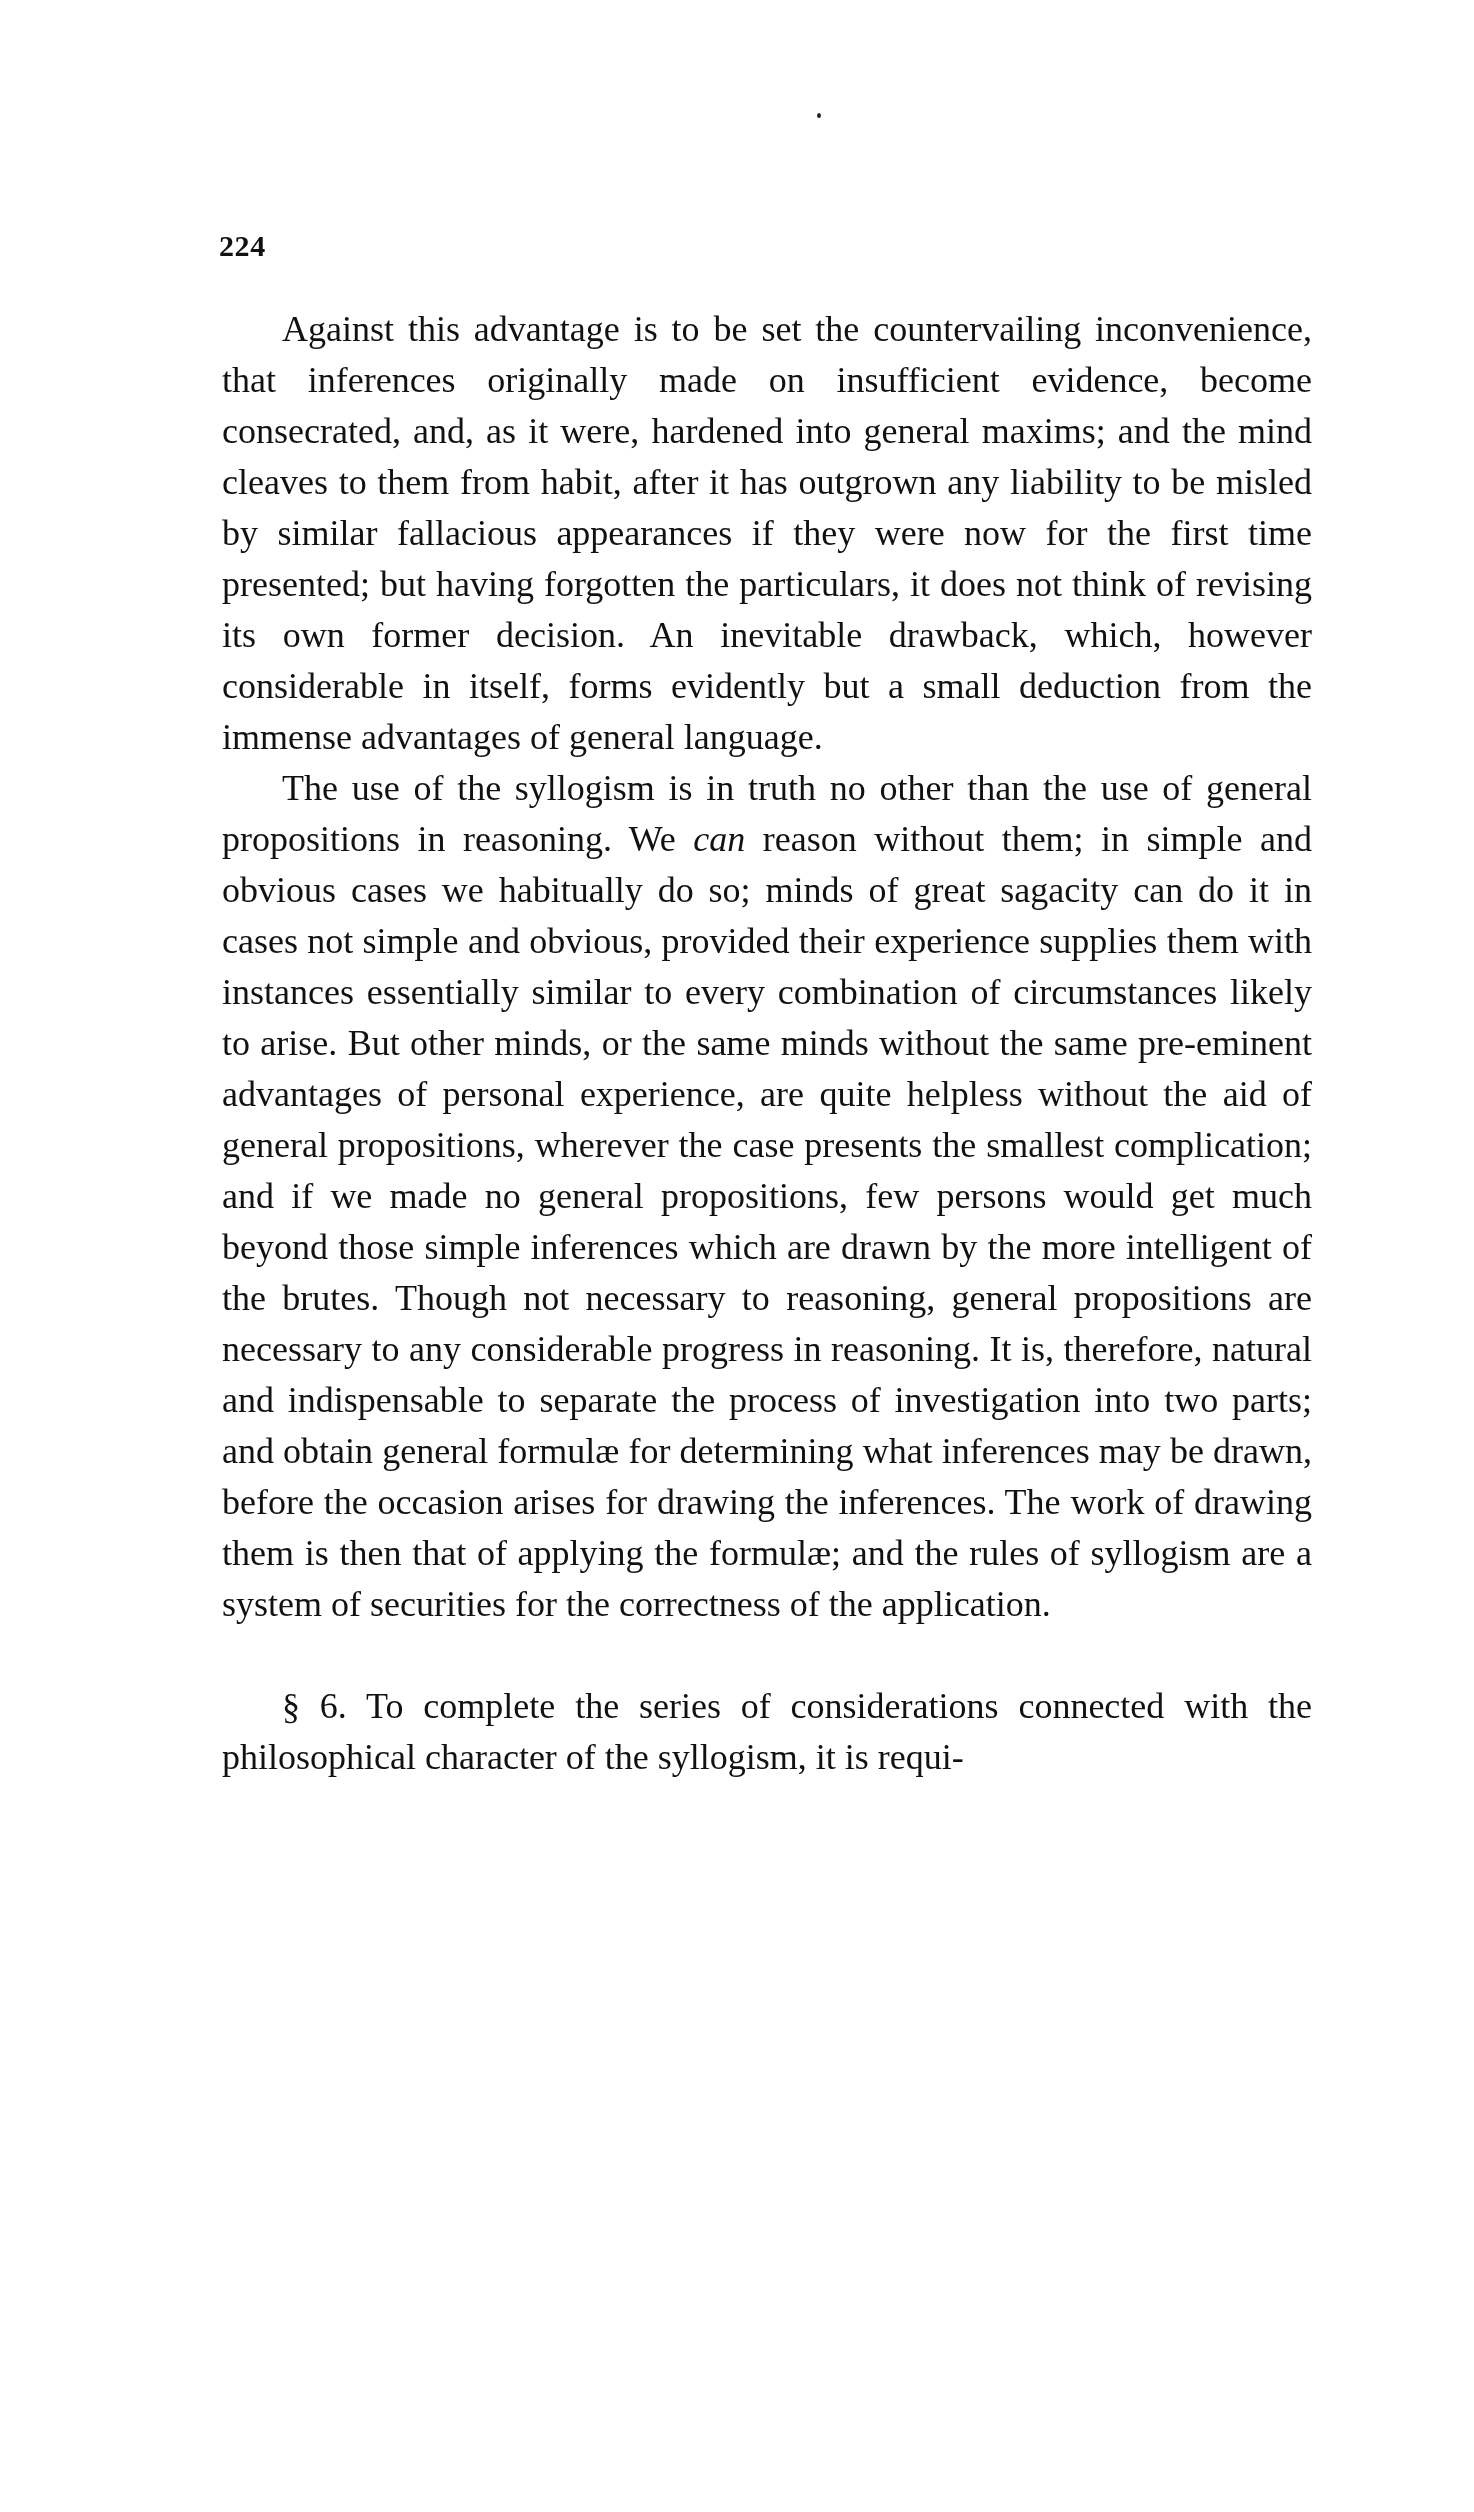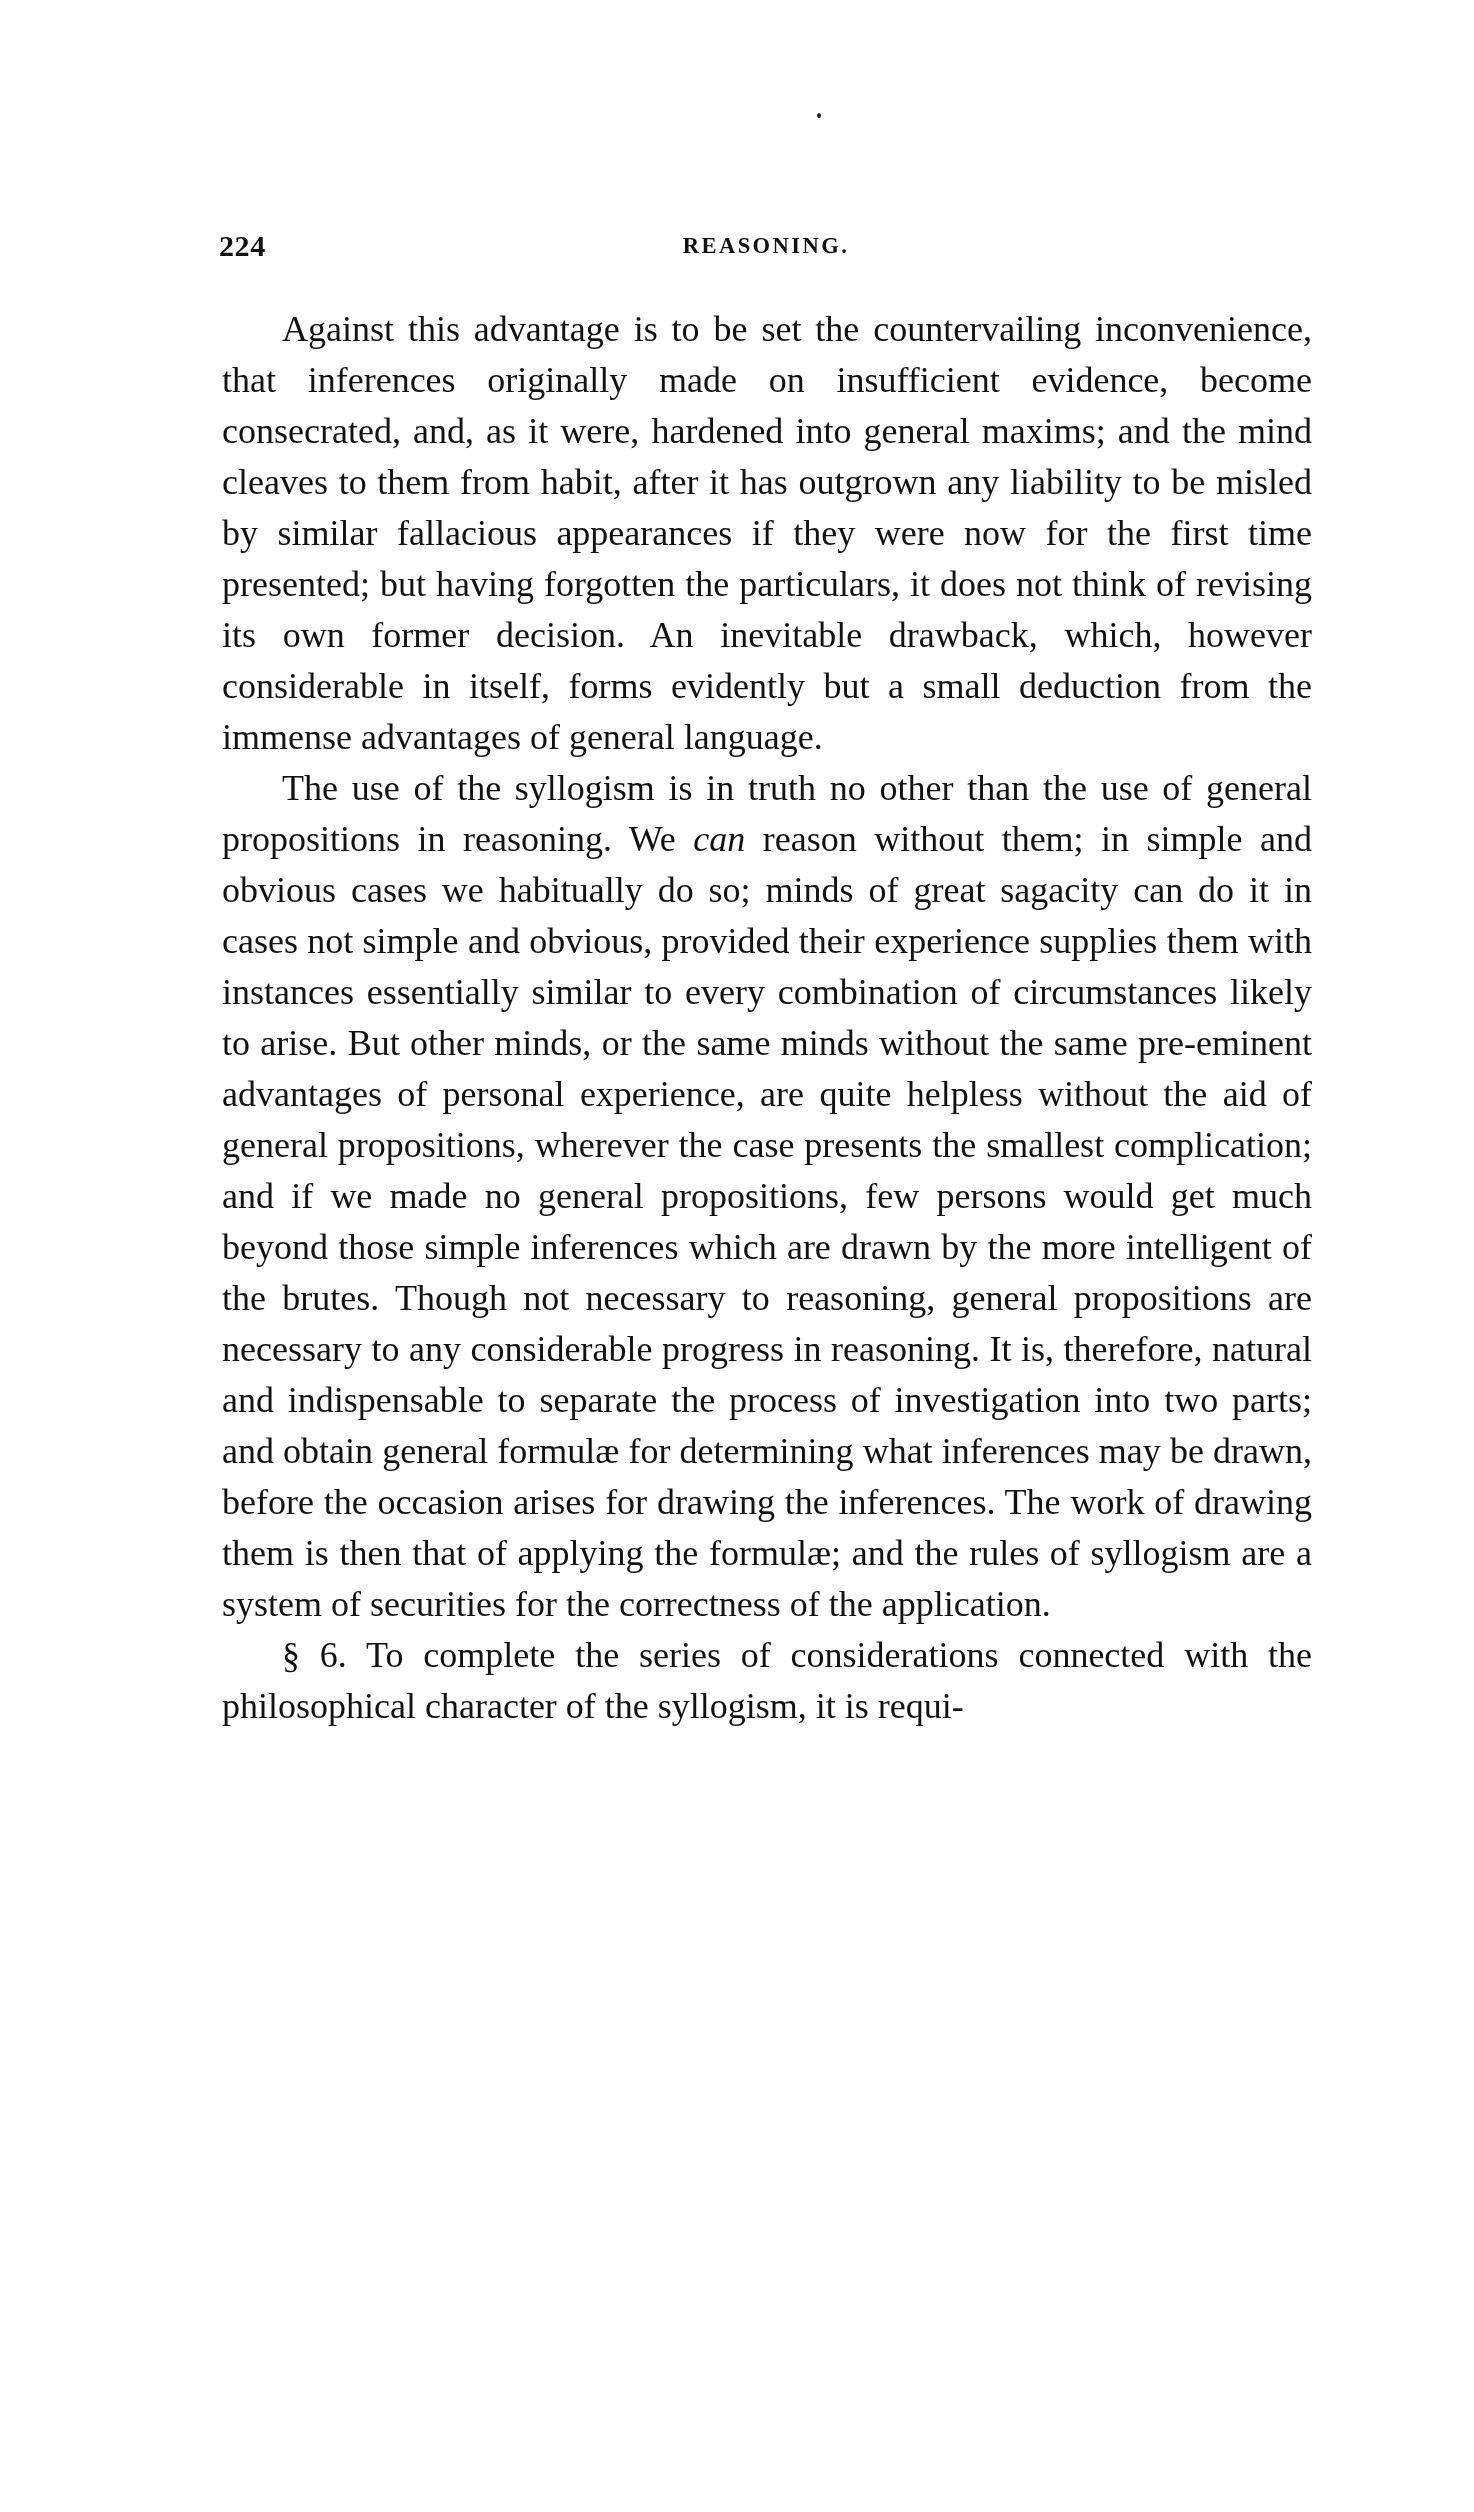--- a/index.html
+++ b/index.html
@@ -10,31 +10,30 @@
   .page-mark { position: absolute; left: 817px; top: 113px; width: 4.2px; height: 5.4px; background: #222; border-radius: 50%; }
   .header { position: absolute; top: 229px; left: 219px; width: 1094px; height: 42px; font-weight: bold; }
   .page-number { position: absolute; left: 0; top: 0; font-size: 30px; letter-spacing: 0.6px; }
   .running-head { position: absolute; left: 0; right: 0; top: 3.6px; text-align: center; font-size: 22.6px; letter-spacing: 2.4px; }
   .body-text {
     position: absolute; left: 222px; top: 304px; width: 1090px;
     font-size: 36px; line-height: 51px; text-align: justify; hyphens: manual;
   }
   .body-text p { margin: 0; text-indent: 0; }
   .body-text p.indent { text-indent: 60px; }
-  .body-text p.section { text-indent: 60px; }
+  .body-text p.section { text-indent: 60px; margin-top: 51px; }
   em { font-style: italic; }
 </style>
 </head>
 <body>
 
 <div class="page-mark"></div>
 
 <div class="header">
   <span class="page-number">224</span>
-  <div class="running-head">REASONING.</div>
 </div>
 
 <div class="body-text">
   <p class="indent">Against this advantage is to be set the countervailing inconvenience, that inferences originally made on insufficient evidence, become consecrated, and, as it were, hardened into general maxims; and the mind cleaves to them from habit, after it has outgrown any liability to be misled by similar fallacious appearances if they were now for the first time presented; but having forgotten the particulars, it does not think of revising its own former decision. An inevitable drawback, which, however considerable in itself, forms evidently but a small deduction from the immense advantages of general language.</p>
   <p class="indent"><span>The use of the syllogism is in truth no other than the use of general propositions in reasoning. We </span><em>can</em><span> reason without them; in simple and obvious cases we habitually do so; minds of great sagacity can do it in cases not simple and obvious, provided their experience supplies them with instances essentially similar to every combination of circumstances likely to arise. But other minds, or the same minds without the same pre-eminent advantages of personal experience, are quite helpless without the aid of general propositions, wherever the case presents the smallest complication; and if we made no general propositions, few persons would get much beyond those simple inferences which are drawn by the more intelligent of the brutes. Though not necessary to reasoning, general propositions are necessary to any considerable progress in reasoning. It is, therefore, natural and indispensable to separate the process of investigation into two parts; and obtain general formulæ for determining what inferences may be drawn, before the occasion arises for drawing the inferences. The work of drawing them is then that of applying the formulæ; and the rules of syllogism are a system of securities for the correctness of the application.</span></p>
   <p class="section">§ 6. To complete the series of considerations connected with the philosophical character of the syllogism, it is requi-</p>
 </div>
 
 
 </body></html>

